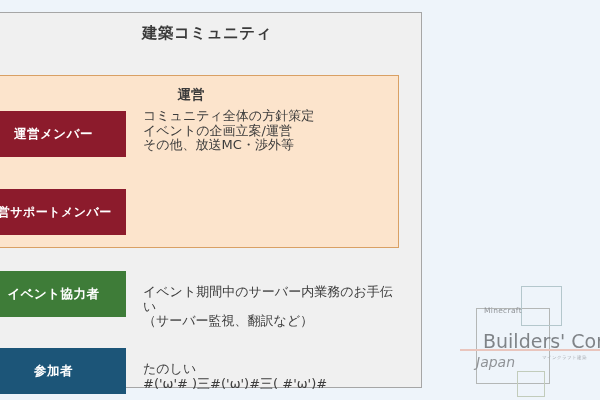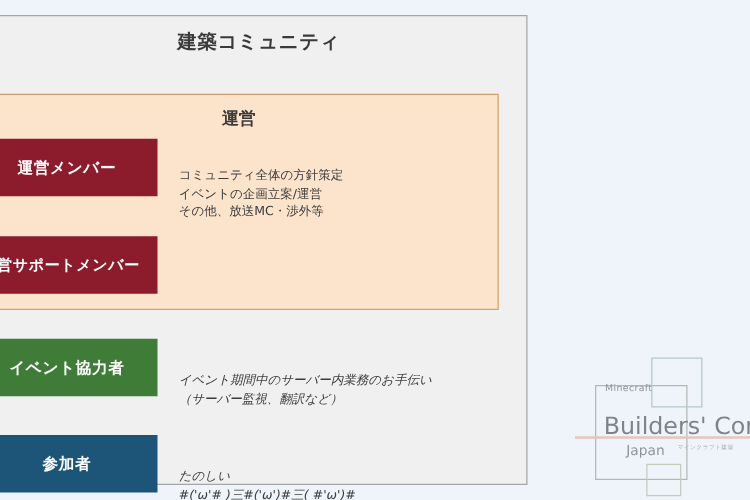--- a/index.html
+++ b/index.html
@@ -94,28 +94,27 @@
     width: 155px;
     left: -22px;
     font-size: 12px;
   }
 
   .role-desc {
     position: absolute;
     left: 150px;
     top: -4px;
     width: 262px;
-    font-size: 10px;
+    font-size: 13px;
     line-height: 14.5px;
     color: #3c3c3c;
     white-space: pre-line;
-    margin-top: 25px;
   }
   .role-desc.tight { top: -2px; }
-  .role-desc.low   { top: 2px; font-style: italic; }
+  .role-desc.low   { top: 14px; }
 
   
   #watermark {
     position: absolute;
     left: 464px;
     top: 278px;
     width: 136px;
     height: 118px;
     opacity: 0.72;
   }
@@ -166,24 +165,25 @@
     position: absolute;
     left: 19px;
     top: 52px;
     font-size: 19px;
     color: #55585c;
     letter-spacing: 0px;
     white-space: nowrap;
   }
   #wm-japan {
     position: absolute;
-    left: 37px;
+    left: 12px;
     top: 76px;
-    font-size: 11px;
+    font-size: 14px;
     color: #6d6f72;
+    font-style: italic;
   }
   #wm-jp-sub {
     position: absolute;
     left: 78px;
     top: 77px;
     font-size: 4.6px;
     color: #8d9095;
     letter-spacing: 0.3px;
     white-space: nowrap;
   }

